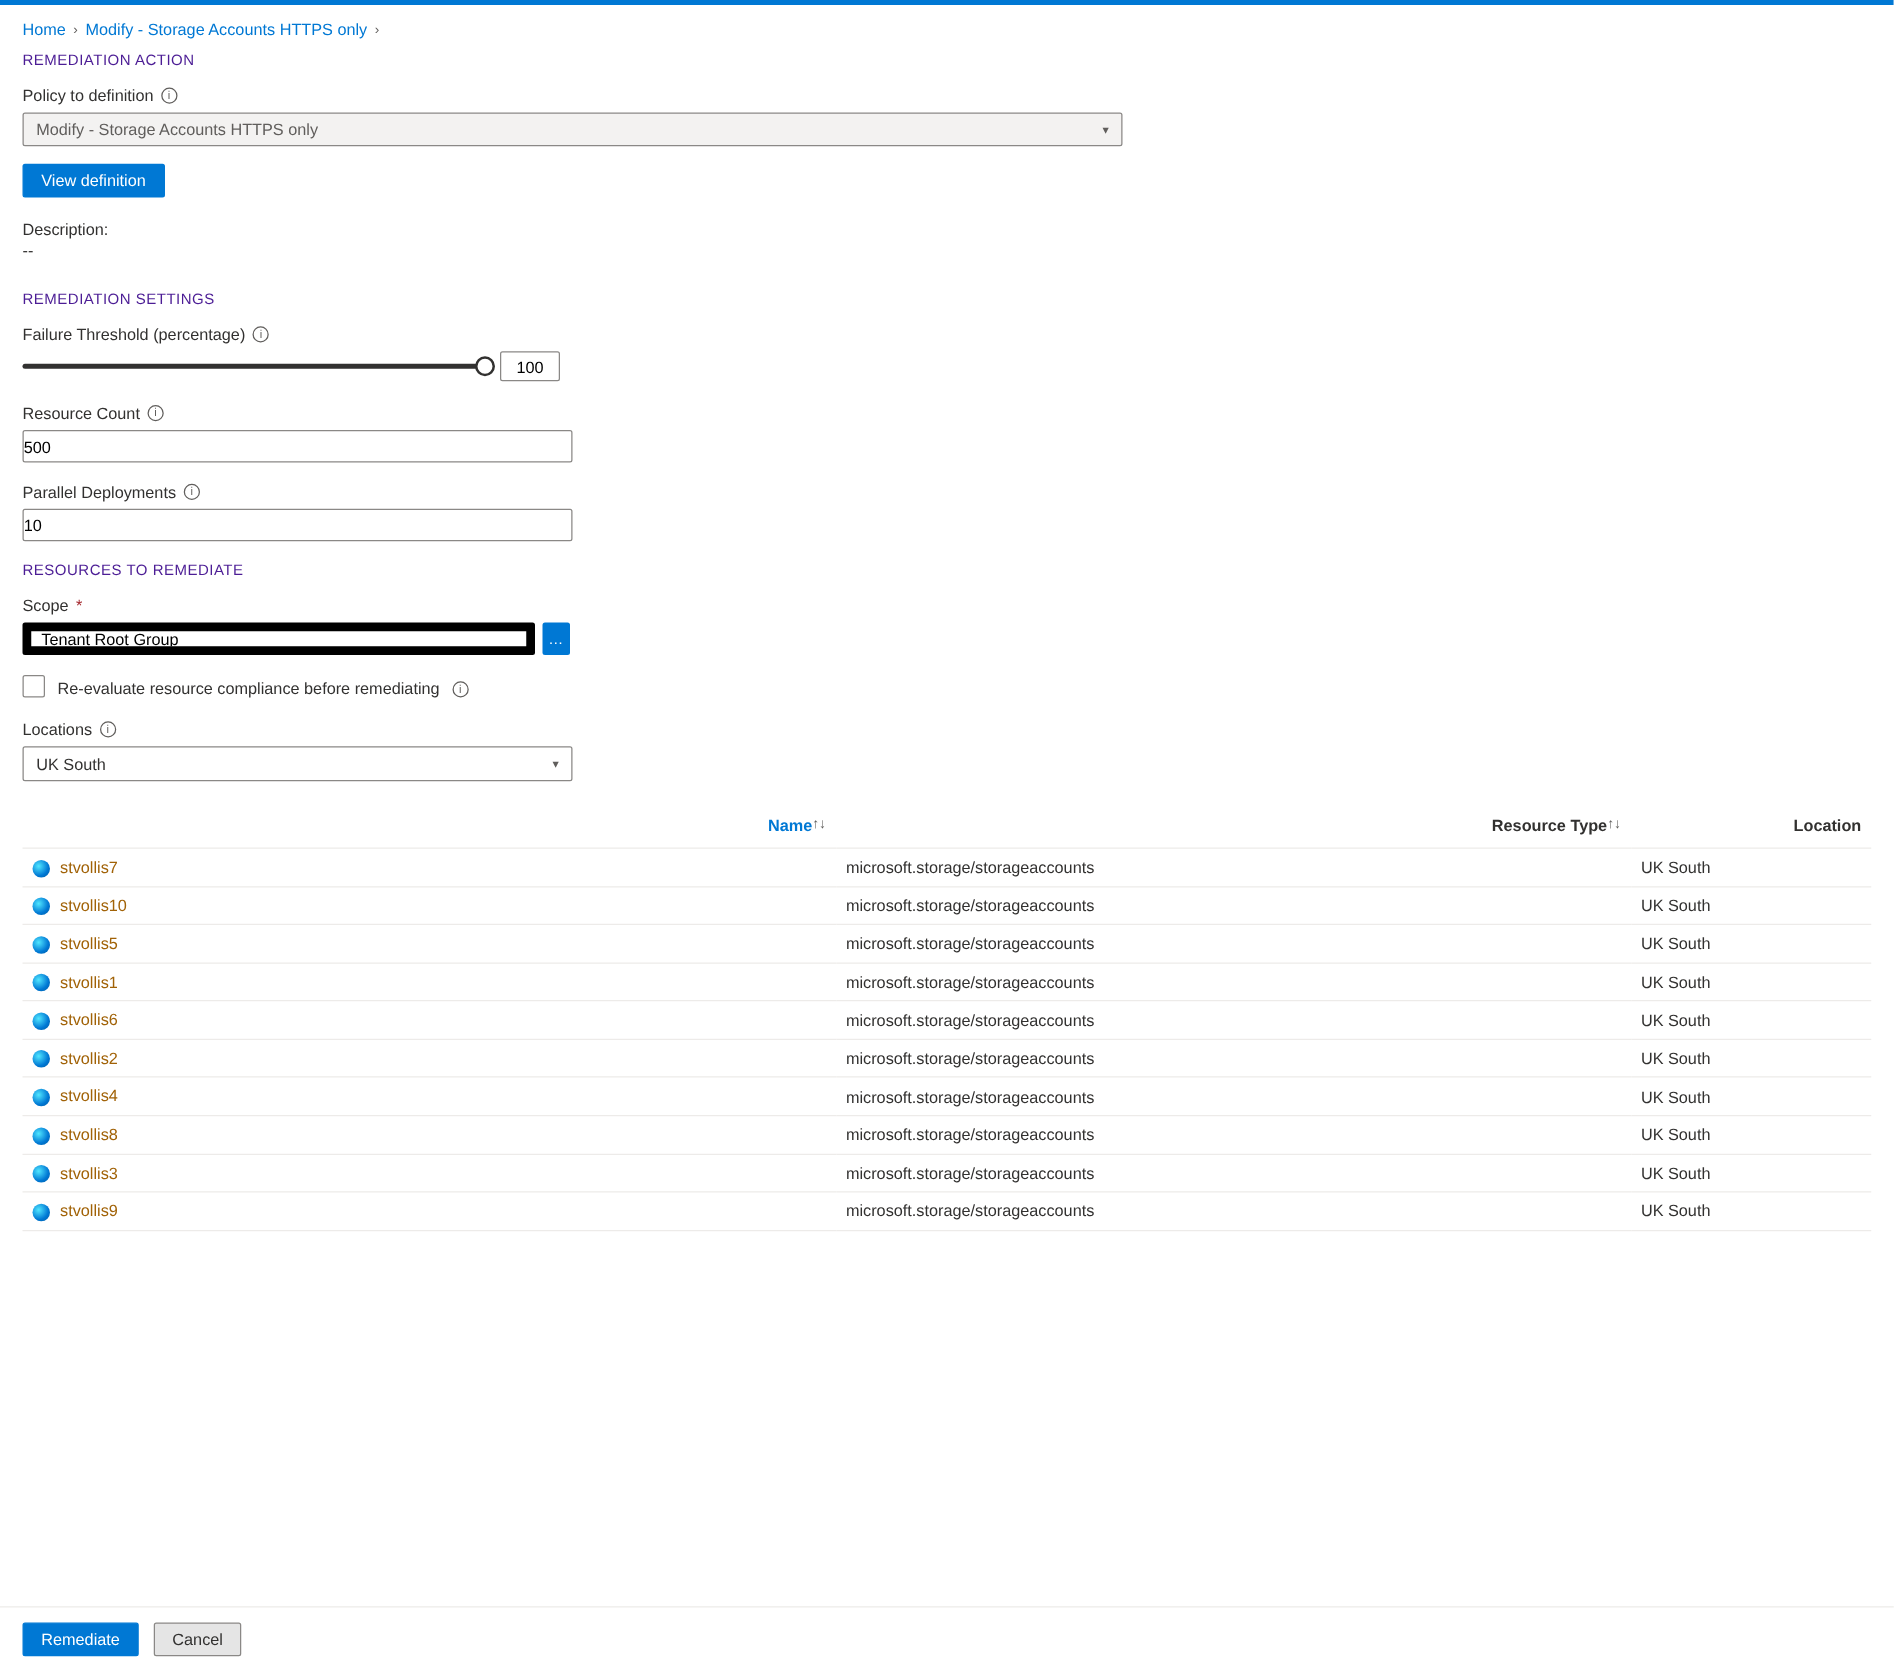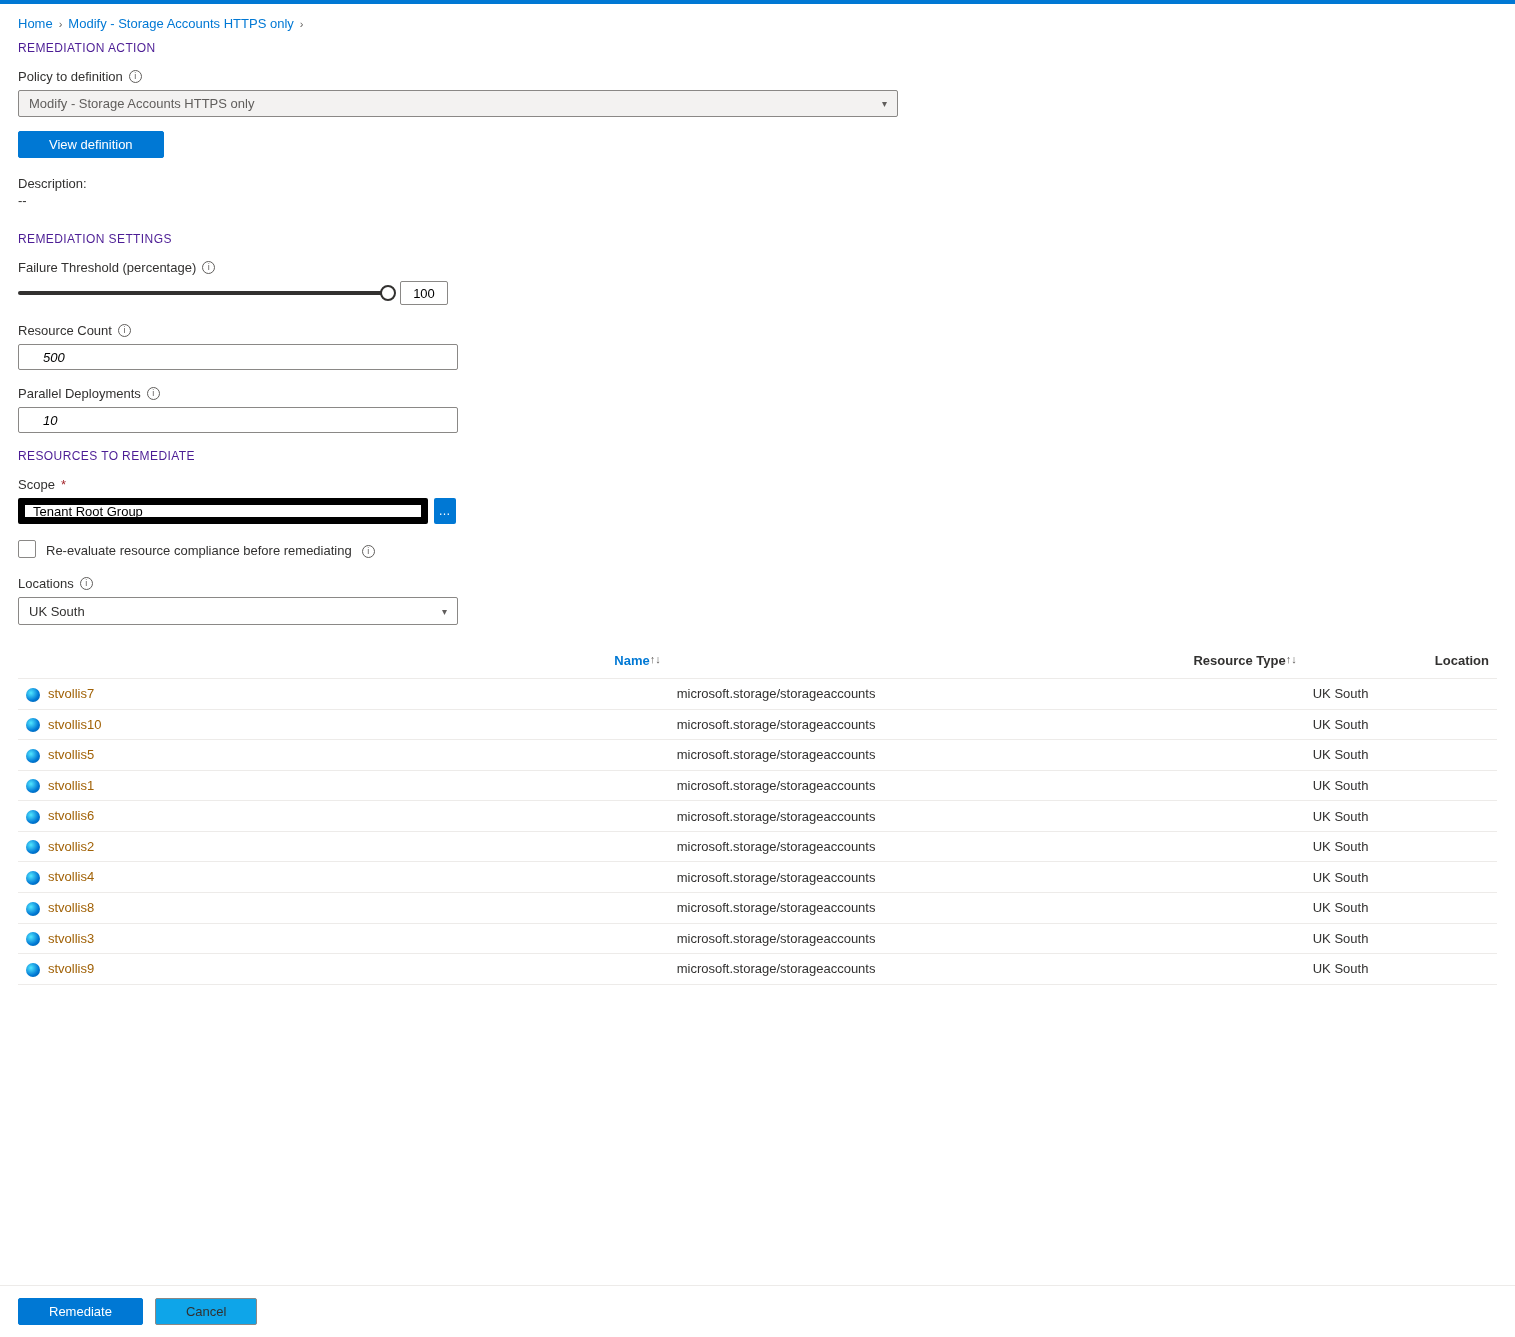--- a/index.html
+++ b/index.html
@@ -27,44 +27,44 @@
   }
   .policy-select {
     width: 880px; max-width: 100%;
     border: 1px solid #8a8886; background: #f3f2f1;
     padding: 5px 10px; color: #605e5c;
     display: flex; justify-content: space-between; align-items: center;
     border-radius: 2px;
   }
   .chev-down { font-size: 10px; color: #605e5c; }
   .btn {
-    display: inline-block; padding: 5px 30px; font-size: 13px;
+    display: inline-block; padding: 5px 14px; font-size: 13px;
     border-radius: 2px; cursor: pointer; border: 1px solid transparent;
   }
   .btn-primary { background: #0078d4; color: #fff; border-color: #0078d4; }
-  .btn-secondary { background: #0ea5e9; color: #323130; border: 1px solid #8a8886; }
+  .btn-secondary { background: #e5e5e5; color: #323130; border: 1px solid #8a8886; }
   .view-def { margin-top: 14px; margin-bottom: 18px; }
   .desc-block { margin-bottom: 24px; }
   .desc-label { font-size: 13px; margin-bottom: 2px; }
   .desc-val { font-size: 13px; color: #323130; }
   .slider-row { display: flex; align-items: center; gap: 12px; margin-bottom: 18px; }
   .slider-track {
     position: relative; width: 370px; height: 4px; background: #323130; border-radius: 2px;
   }
   .slider-thumb {
     position: absolute; right: -8px; top: 50%; transform: translateY(-50%);
     width: 16px; height: 16px; background: #fff; border: 2px solid #323130; border-radius: 50%;
   }
   .num-input {
     width: 48px; height: 24px; border: 1px solid #8a8886; text-align: center;
     font-size: 13px; border-radius: 2px;
   }
   .text-input {
-    width: 440px; height: 26px; border: 1px solid #8a8886; padding: 0 24px;
-    font-size: 13px; border-radius: 2px; font-style: italic;
+    width: 440px; height: 26px; border: 1px solid #8a8886; padding: 0 0;
+    font-size: 13px; border-radius: 2px;
   }
   .field-block { margin-bottom: 16px; }
   .scope-row { display: flex; gap: 6px; align-items: center; }
   .scope-btn {
     width: 22px; height: 26px; background: #0078d4; color: #fff;
     display: flex; align-items: center; justify-content: center;
     border-radius: 2px; font-size: 12px; cursor: pointer; letter-spacing: 1px;
     border: none;
   }
   .scope-input { width: 410px; height: 26px; border: 7px solid #000000; padding: 0 8px; font-size: 13px; border-radius: 2px; }

